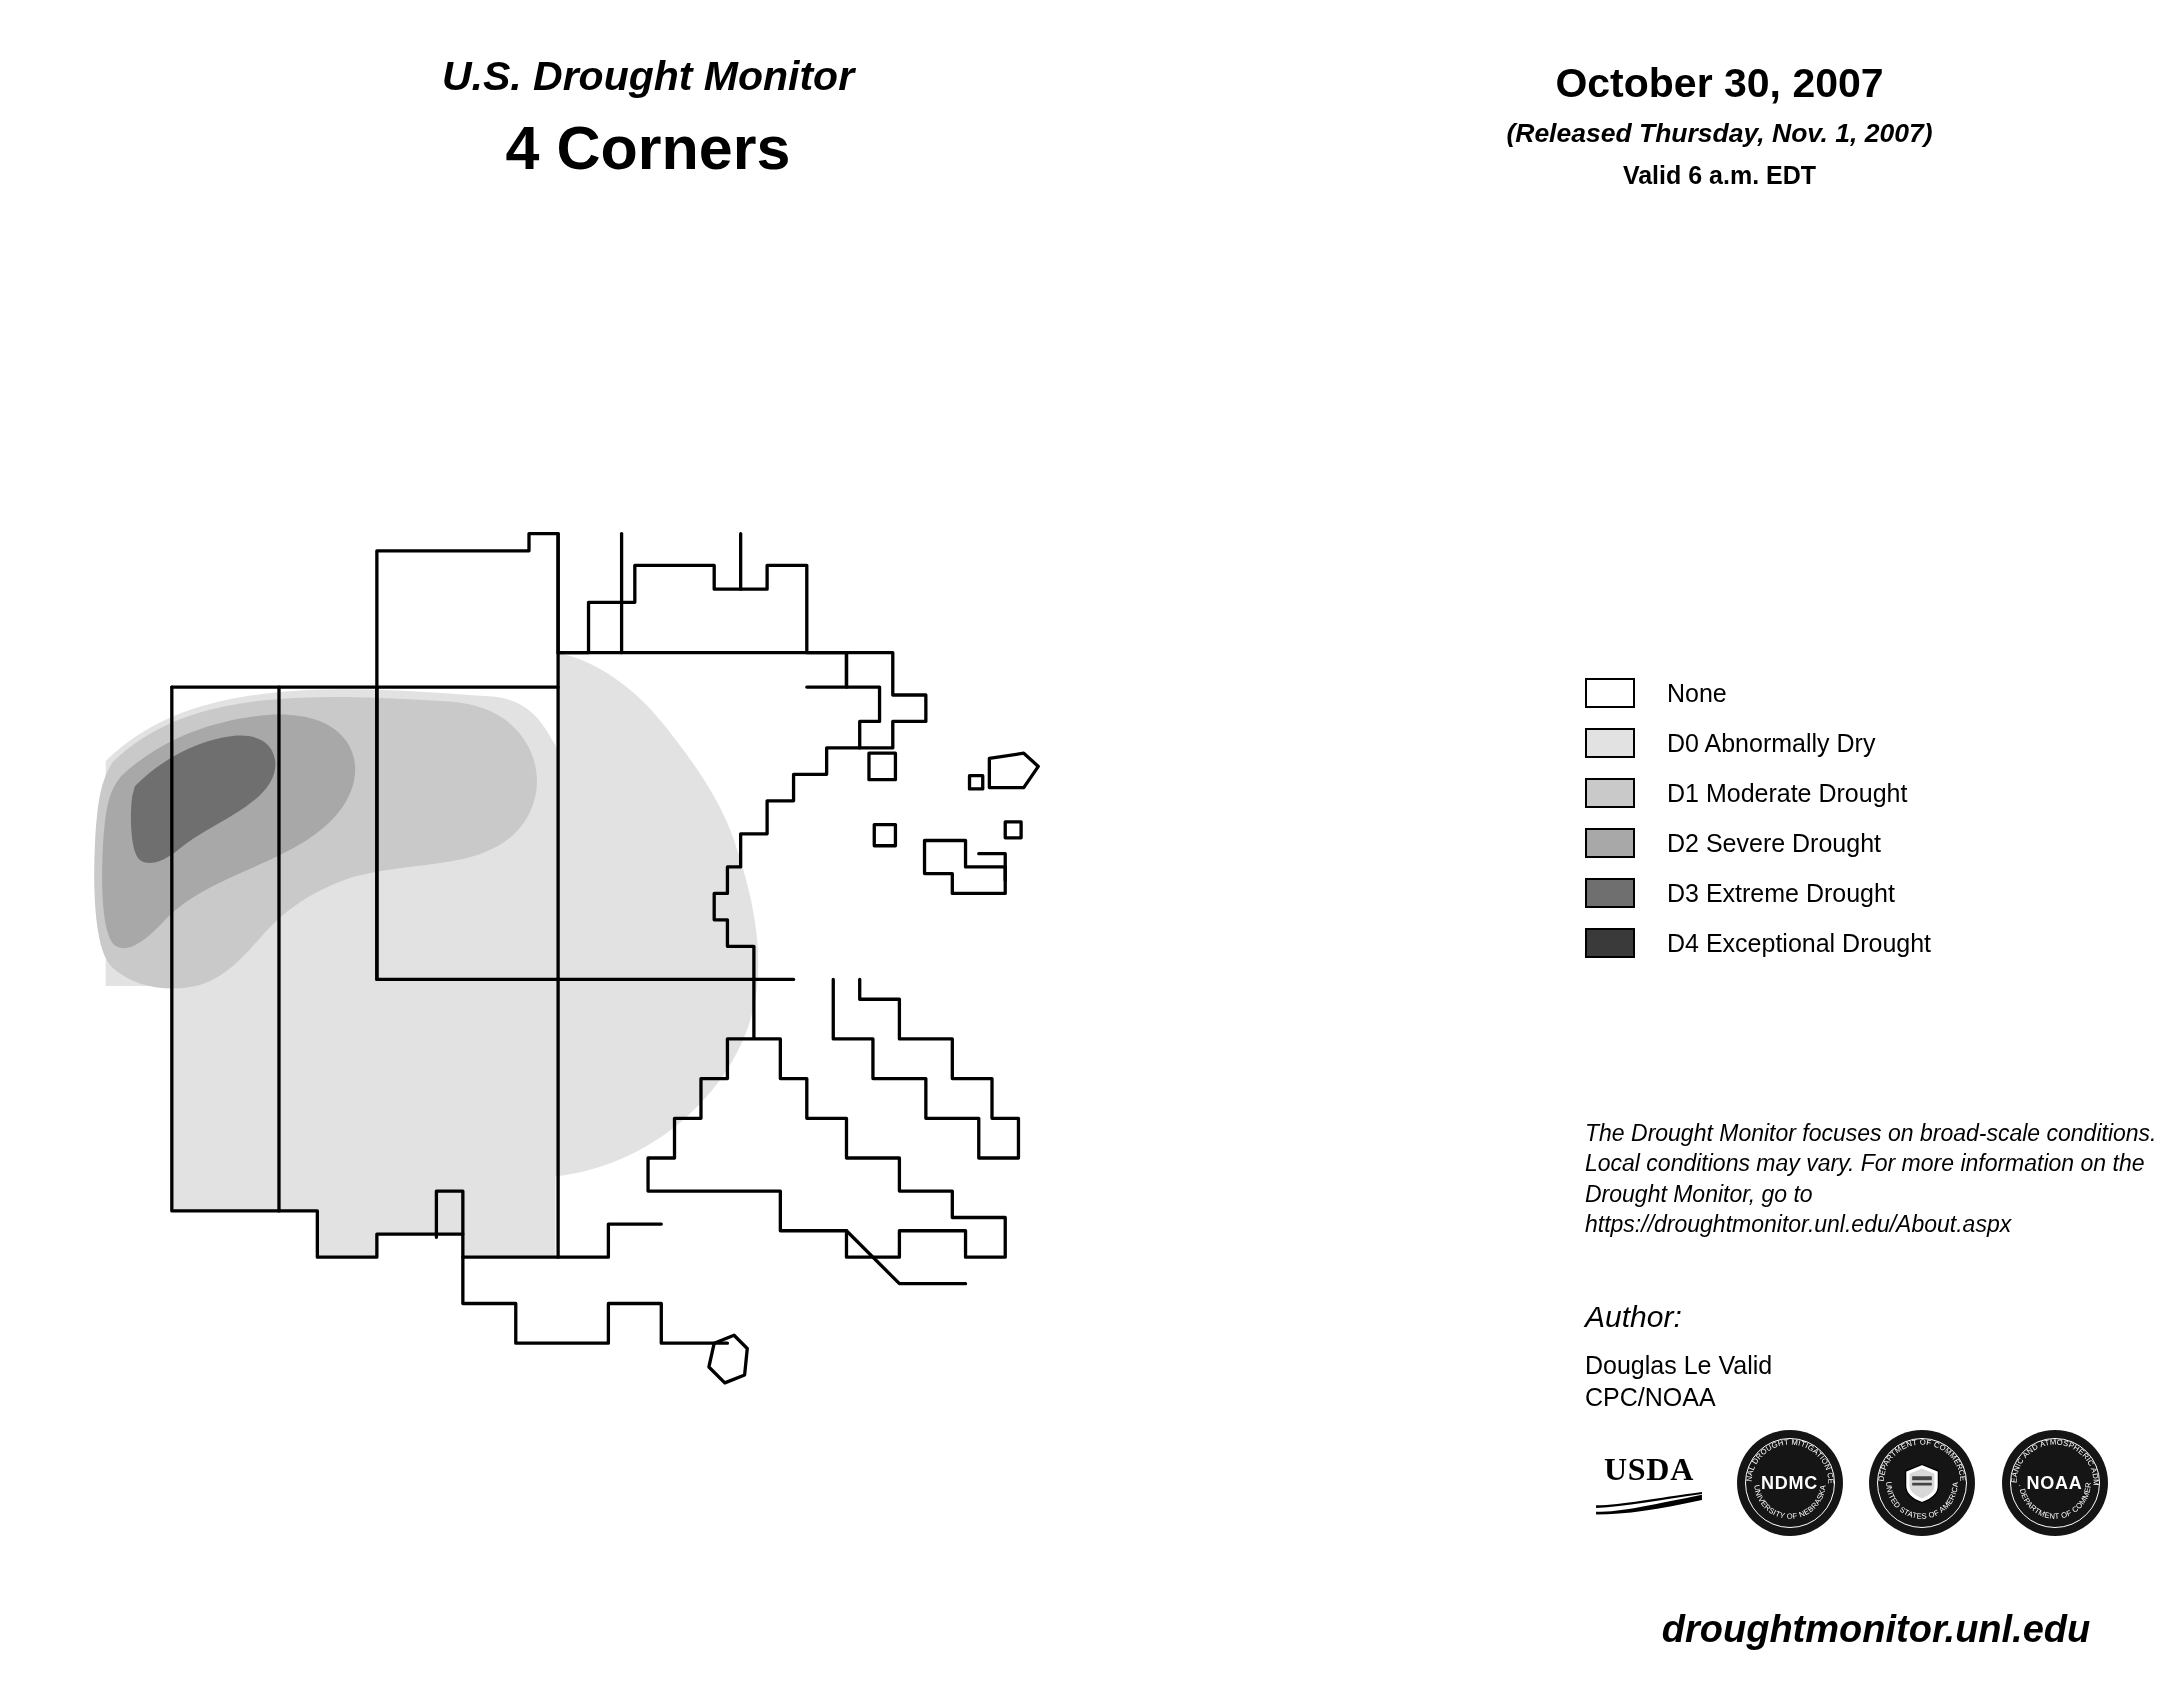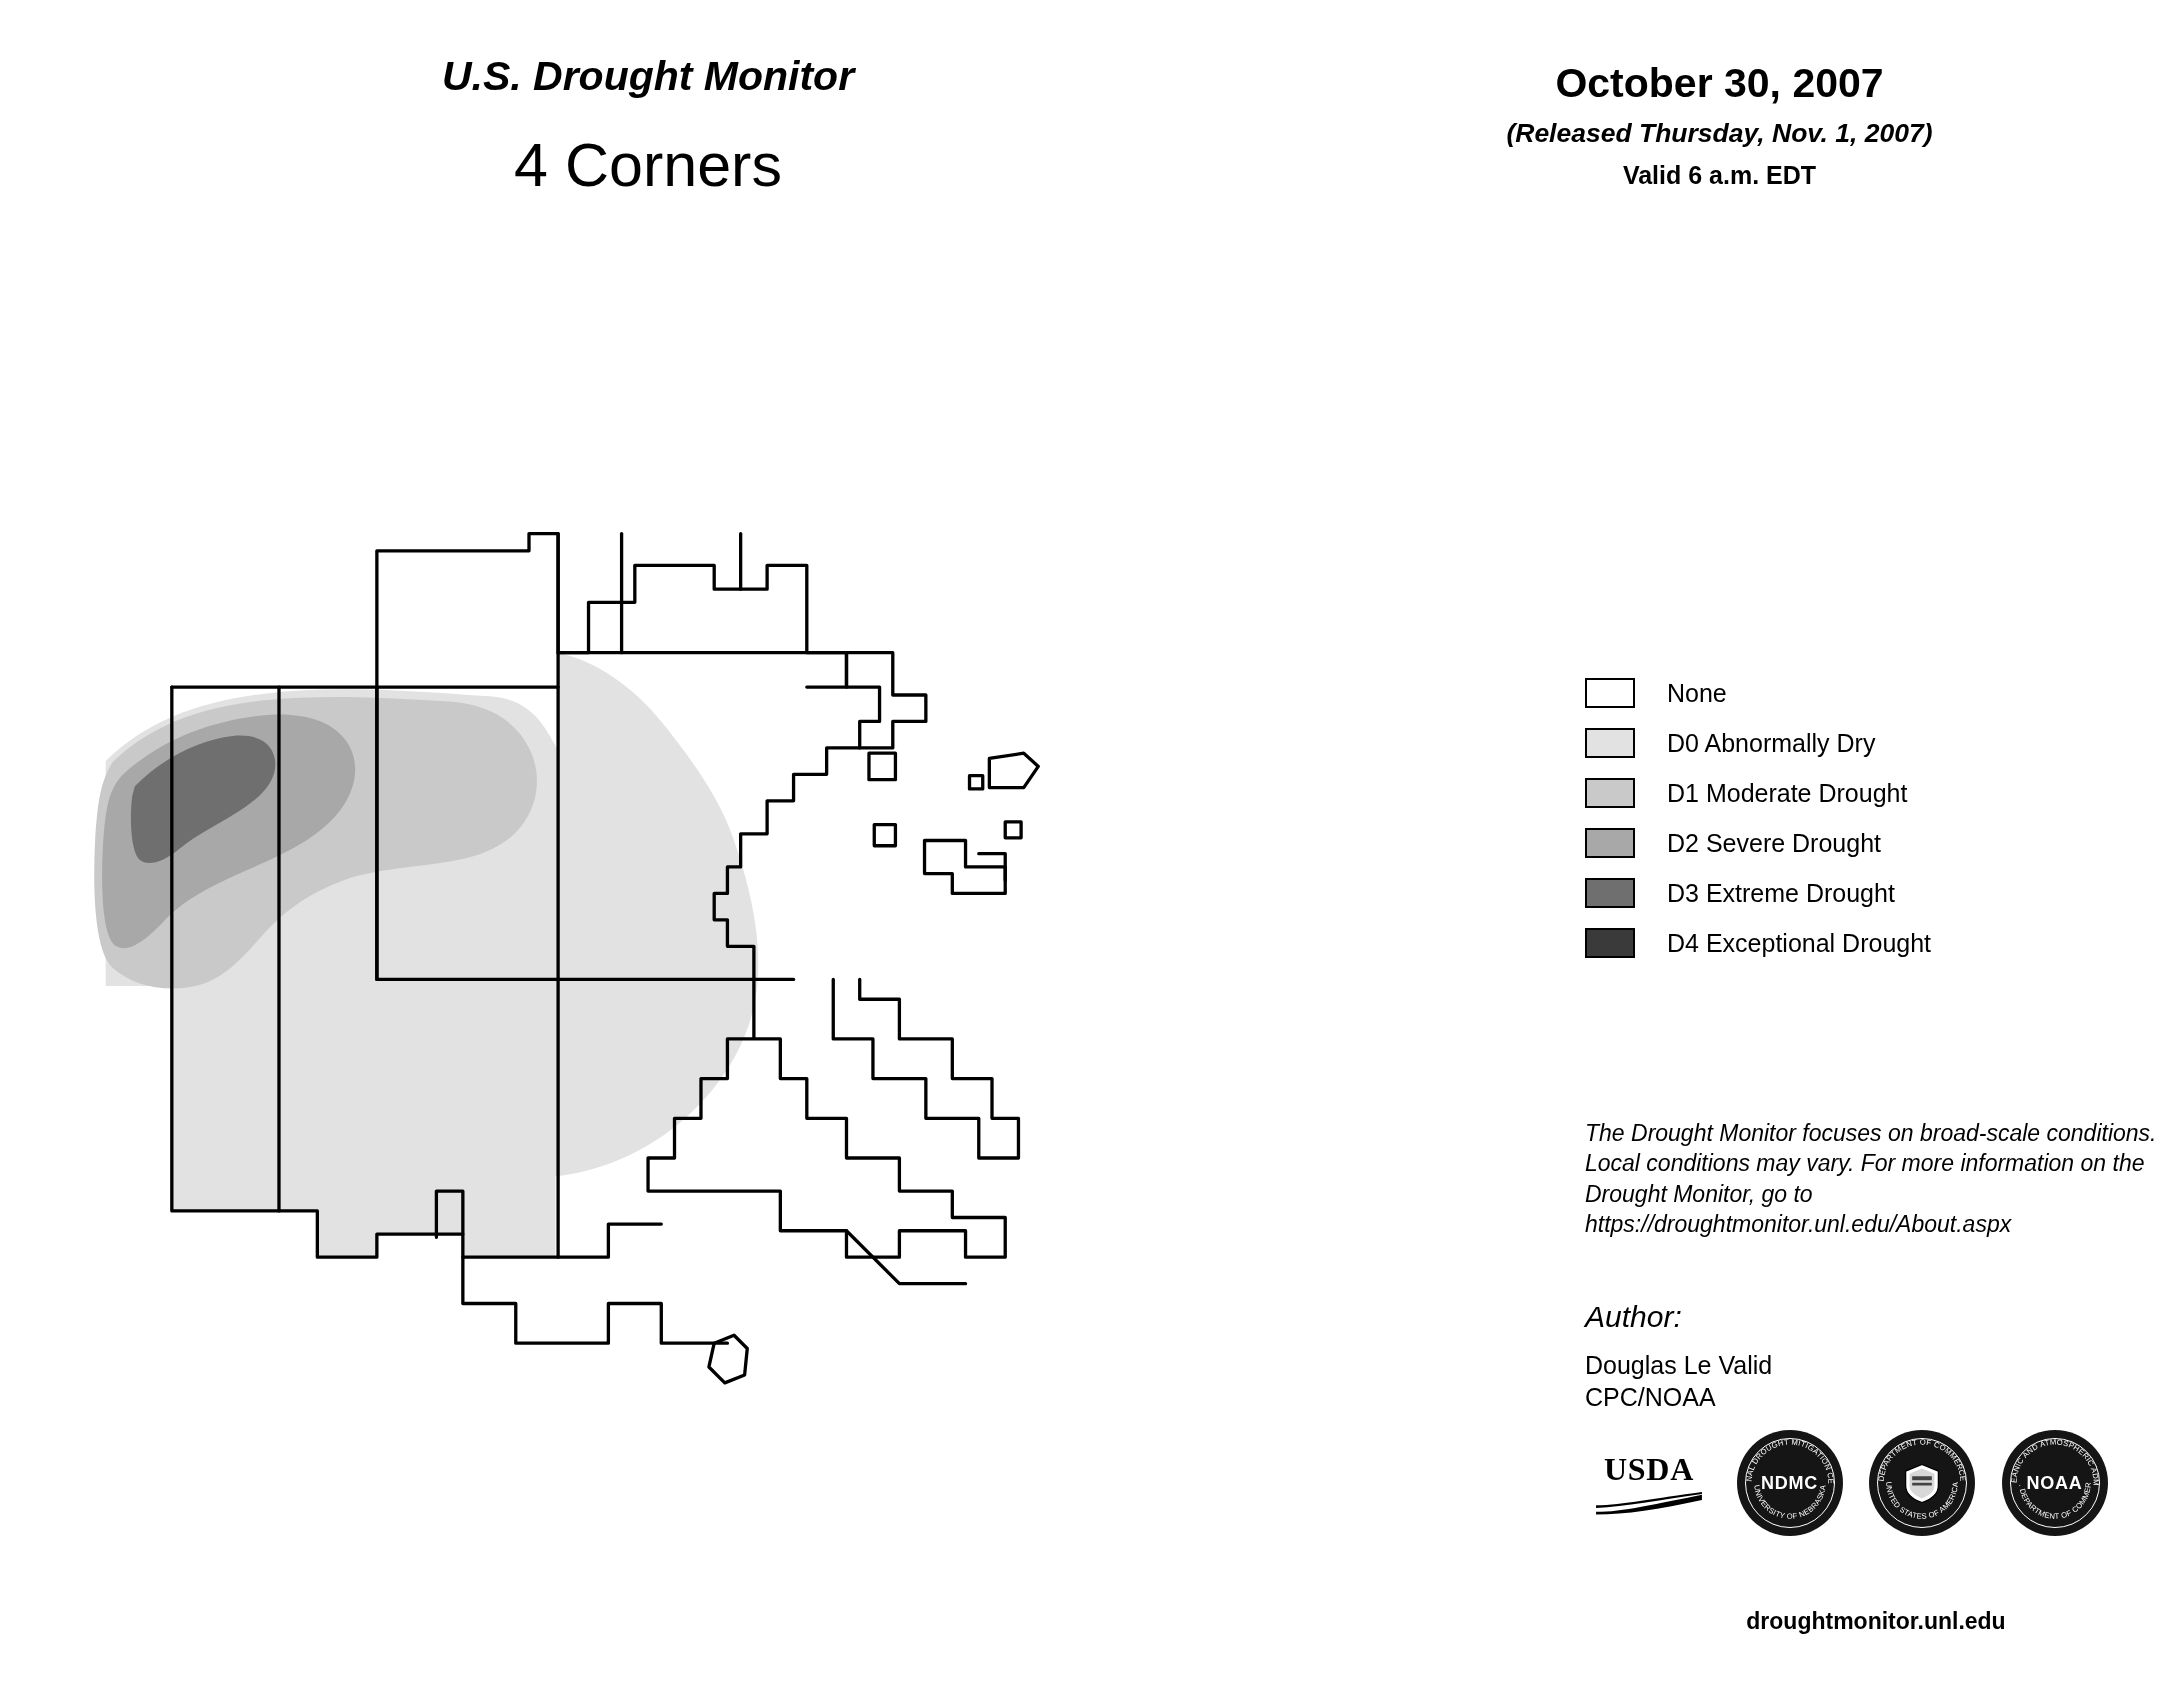--- a/index.html
+++ b/index.html
@@ -26,22 +26,22 @@
   }
   #title-main {
     font-size: 41px;
     font-weight: bold;
     font-style: italic;
     letter-spacing: 0px;
     white-space: nowrap;
   }
   #title-sub {
     font-size: 61px;
-    font-weight: normal;
-    margin-top: 30px;
+    font-weight: bold;
+    margin-top: 13px;
     white-space: nowrap;
   }
 
   #header-right {
     position: absolute;
     left: 1422px;
     top: 60px;
     width: 595px;
     text-align: center;
   }
@@ -208,23 +208,24 @@
     letter-spacing: 0.4px;
   }
   #doc-seal .core svg { display:block; }
 
   #footer-url {
     position: absolute;
     left: 1585px;
     top: 1608px;
     width: 582px;
     text-align: center;
-    font-size: 23px;
-    font-weight: bold;
-    white-space: nowrap;
+    font-size: 38px;
+    font-weight: bold;
+    white-space: nowrap;
+    font-style: italic;
   }
 </style>
 </head>
 <body>
 
 <div id="header-left">
   <div id="title-main">U.S. Drought Monitor</div>
   <div id="title-sub">4 Corners</div>
 </div>
 

